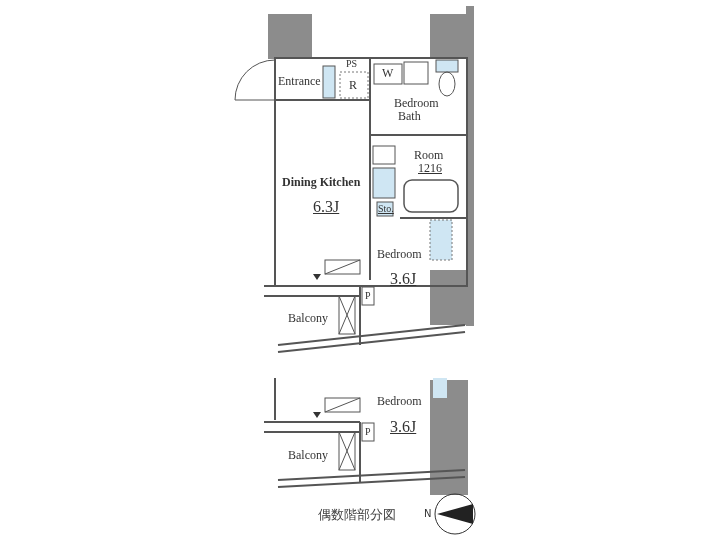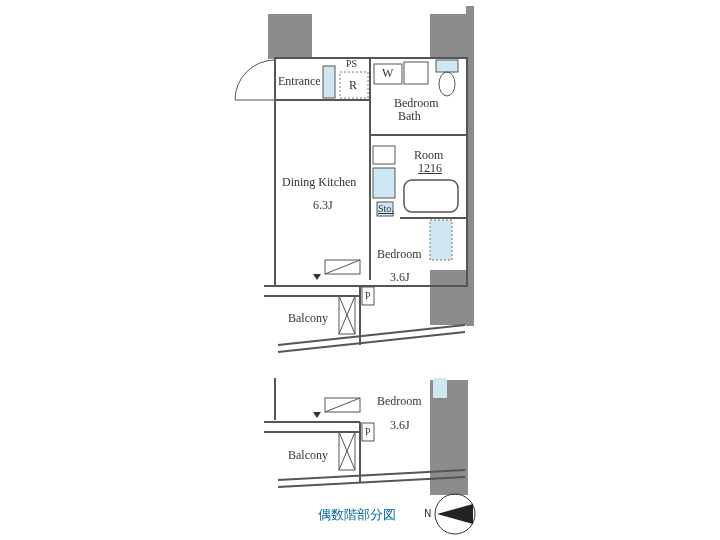--- a/index.html
+++ b/index.html
@@ -1,22 +1,22 @@
 <!DOCTYPE html>
 <html><head>
 <meta charset="utf-8">
 <style>
   html, body { margin:0; padding:0; background:#ffffff; }
   body { width:720px; height:540px; position:relative; overflow:hidden;
          font-family:"Liberation Serif","DejaVu Serif",serif; color:#333; }
   svg { position:absolute; left:0; top:0; }
   .lbl { position:absolute; font-size:12px; color:#333; white-space:nowrap; }
-  .lbl-lg { font-size:12px; }
+  .lbl-lg { font-size:16px;text-decoration:underline; }
   .lbl-sm { font-size:10px; }
-  .caption { position:absolute; font-family:Liberation Serif, serif; font-size:13px; color:#0369a1; }
+  .caption { position:absolute; font-family:Liberation Serif, serif; font-size:13px; color:#404040; }
 </style>
 </head>
 <body>
 
 <svg width="720" height="540">
 
   <rect x="268" y="14" width="44" height="45" fill="#8c8c8c"></rect>
   <rect x="430" y="14" width="40" height="45" fill="#8c8c8c"></rect>
   <rect x="466" y="6" width="8" height="320" fill="#8c8c8c"></rect>
   <rect x="430" y="270" width="36" height="55" fill="#8c8c8c"></rect>
@@ -89,21 +89,21 @@
 </svg>
 
 <span class="lbl" style="left:278px;top:74px;text-align:right;">Entrance</span>
 <span class="lbl lbl-sm" style="left:346px;top:58px;">PS</span>
 <span class="lbl" style="left:349px;top:78px;">R</span>
 <span class="lbl" style="left:382px;top:66px;">W</span>
 <span class="lbl" style="left:394px;top:96px;">Bedroom</span>
 <span class="lbl" style="left:398px;top:109px;">Bath</span>
 <span class="lbl" style="left:414px;top:148px;">Room</span>
 <span class="lbl" style="left:418px;top:161px;text-decoration:underline;">1216</span>
-<span class="lbl" style="left:282px;top:175px;">Dining Kitchen</span>
+<span class="lbl" style="left:282px;top:175px;font-weight:bold;">Dining Kitchen</span>
 <span class="lbl lbl-lg" style="left:313px;top:198px;">6.3J</span>
 <span class="lbl lbl-sm" style="left:378px;top:203px;text-decoration:underline;">Sto.</span>
 <span class="lbl" style="left:377px;top:247px;">Bedroom</span>
 <span class="lbl lbl-lg" style="left:390px;top:270px;">3.6J</span>
 <span class="lbl" style="left:288px;top:311px;">Balcony</span>
 <span class="lbl lbl-sm" style="left:365px;top:290px;">P</span>
 
 <span class="lbl" style="left:377px;top:394px;">Bedroom</span>
 <span class="lbl lbl-lg" style="left:390px;top:418px;">3.6J</span>
 <span class="lbl" style="left:288px;top:448px;">Balcony</span>

